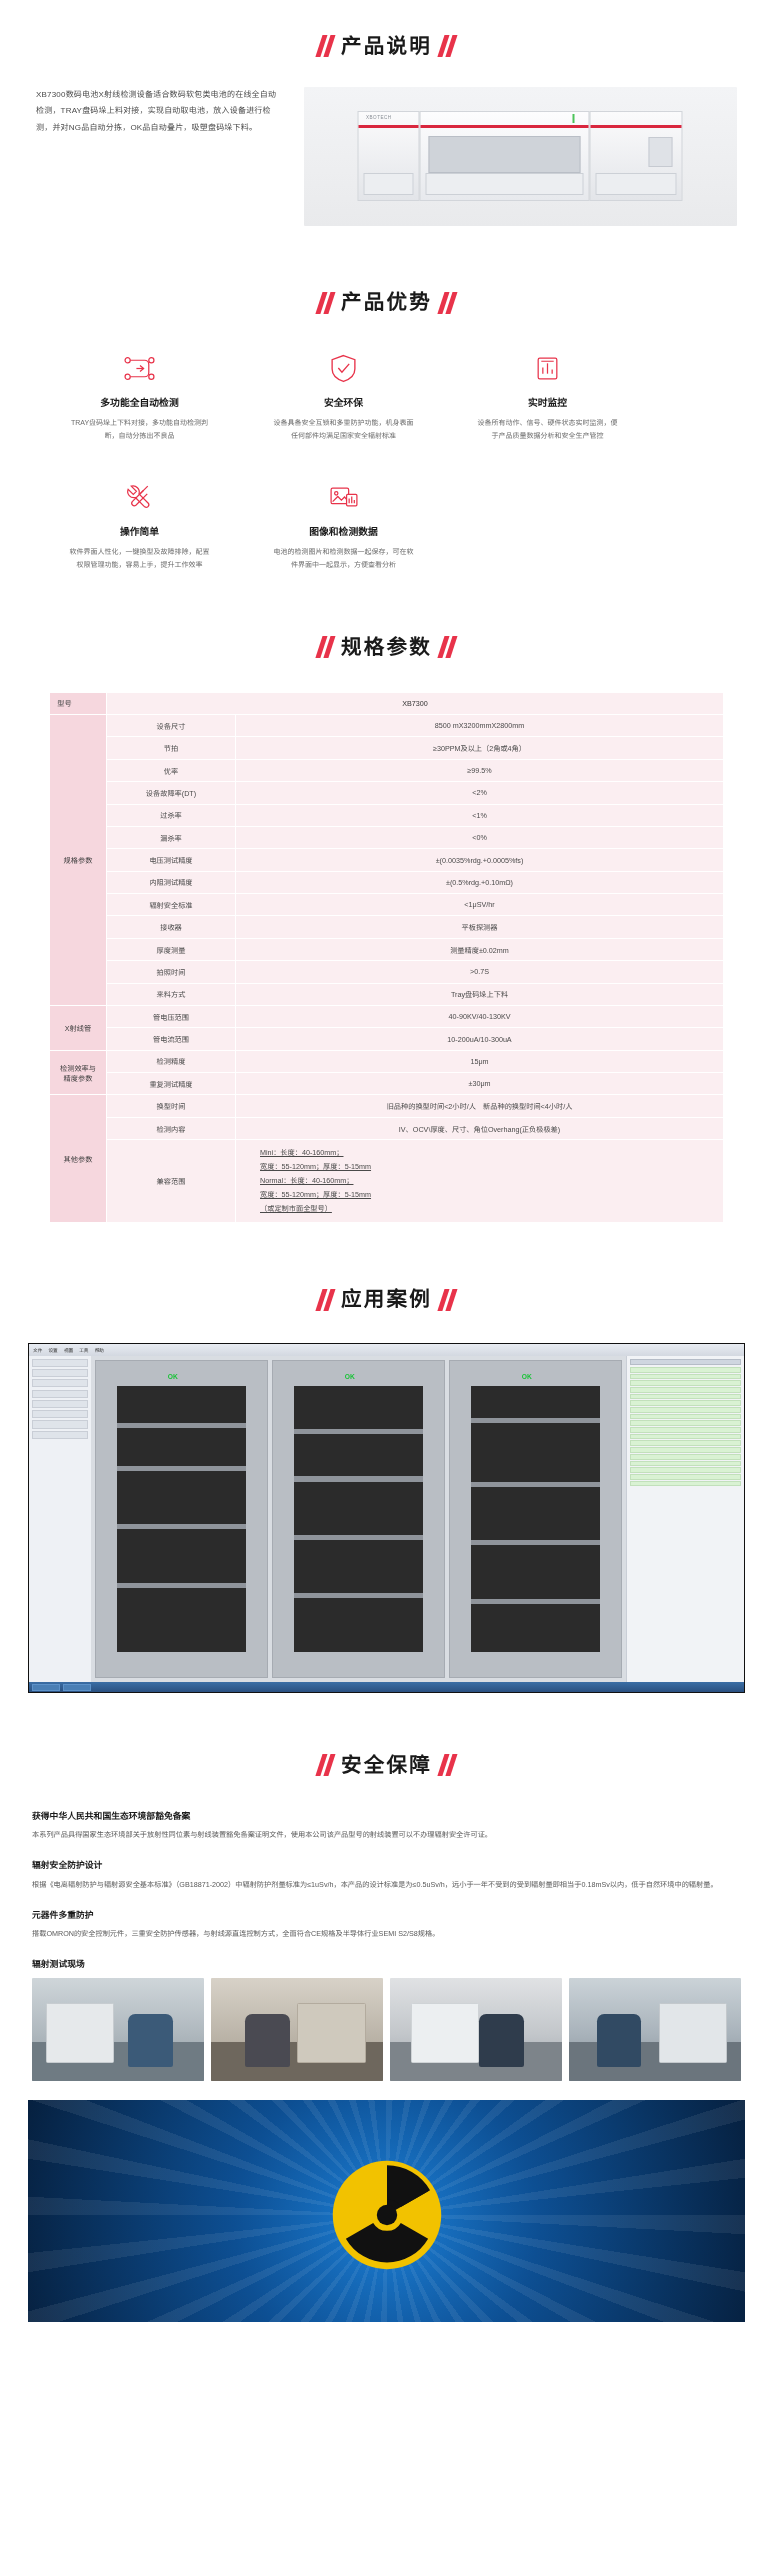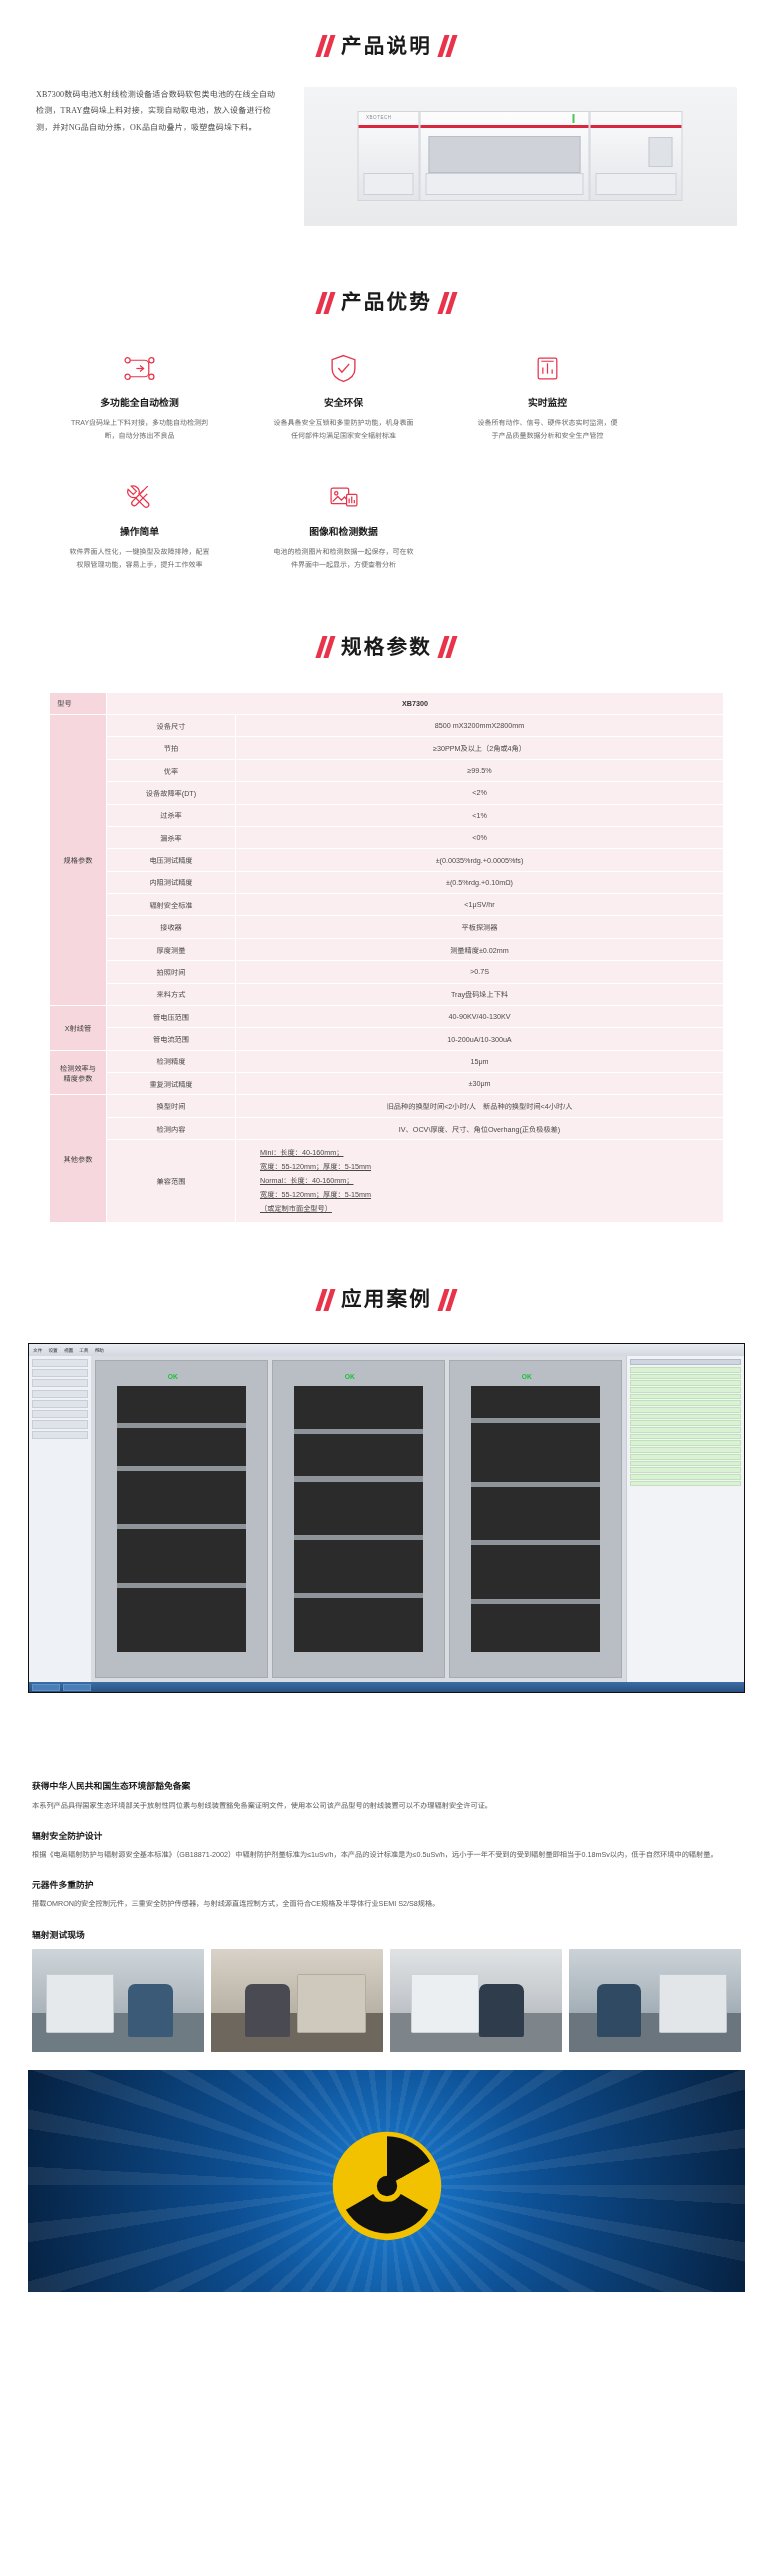--- a/index.html
+++ b/index.html
@@ -46,21 +46,20 @@
     padding: 0 36px;
     align-items: flex-start;
     margin-top: 30px;
   }
   .desc-text {
     flex: 0 0 247px;
     font-size: 8px;
     line-height: 2.1;
     color: #4a4a4a;
     letter-spacing: 0.2px;
-    font-family: Liberation Serif, serif;
   }
   .desc-image {
     flex: 1;
     height: 139px;
     background: linear-gradient(180deg,#f3f4f6 0%, #e9eaec 100%);
     position: relative;
     overflow: hidden;
     border-radius: 1px;
   }
   
@@ -188,21 +187,21 @@
     text-align: center;
   }
   td.model-lbl {
     background: #f6d7de;
     text-align: left;
     width: 57px;
   }
   td.model-val {
     background: #fbeef1;
     text-align: center;
-    font-weight: bold;
+    font-weight: normal;
     color: #333;
     margin-top: 28px;
   }
   td.val.left { text-align: left; padding-left: 24px; line-height: 1.95; text-decoration: underline; }
 
   
   .case-wrap { padding: 0 28px; }
   .screenshot {
     width: 100%;
     height: 350px;
@@ -712,20 +711,31 @@
         </div>
       </div>
       <div class="sc-taskbar">
         <div class="tb-btn"></div>
         <div class="tb-btn"></div>
       </div>
     </div>
   </div>
 
   <div style="height:57px"></div>
+  <div class="section-title">
+    <span class="slash-group">
+      <i class="slash"></i>
+        <i class="slash"></i>
+    </span>
+    <h2>安全保障</h2>
+    <span class="slash-group">
+      <i class="slash"></i>
+        <i class="slash"></i>
+    </span>
+  </div>
   <div style="height:29px"></div>
 
   <div class="safety-wrap">
     <div class="safety-h3">获得中华人民共和国生态环境部豁免备案</div>
     <div class="safety-p">本系列产品具得国家生态环境部关于放射性同位素与射线装置豁免备案证明文件，使用本公司该产品型号的射线装置可以不办理辐射安全许可证。</div>
 
     <div class="safety-h3">辐射安全防护设计</div>
     <div class="safety-p">根据《电离辐射防护与辐射源安全基本标准》（GB18871-2002）中辐射防护剂量标准为≤1uSv/h，本产品的设计标准是为≤0.5uSv/h，远小于一年不受到的受到辐射量即相当于0.18mSv以内，低于自然环境中的辐射量。</div>
 
     <div class="safety-h3">元器件多重防护</div>

